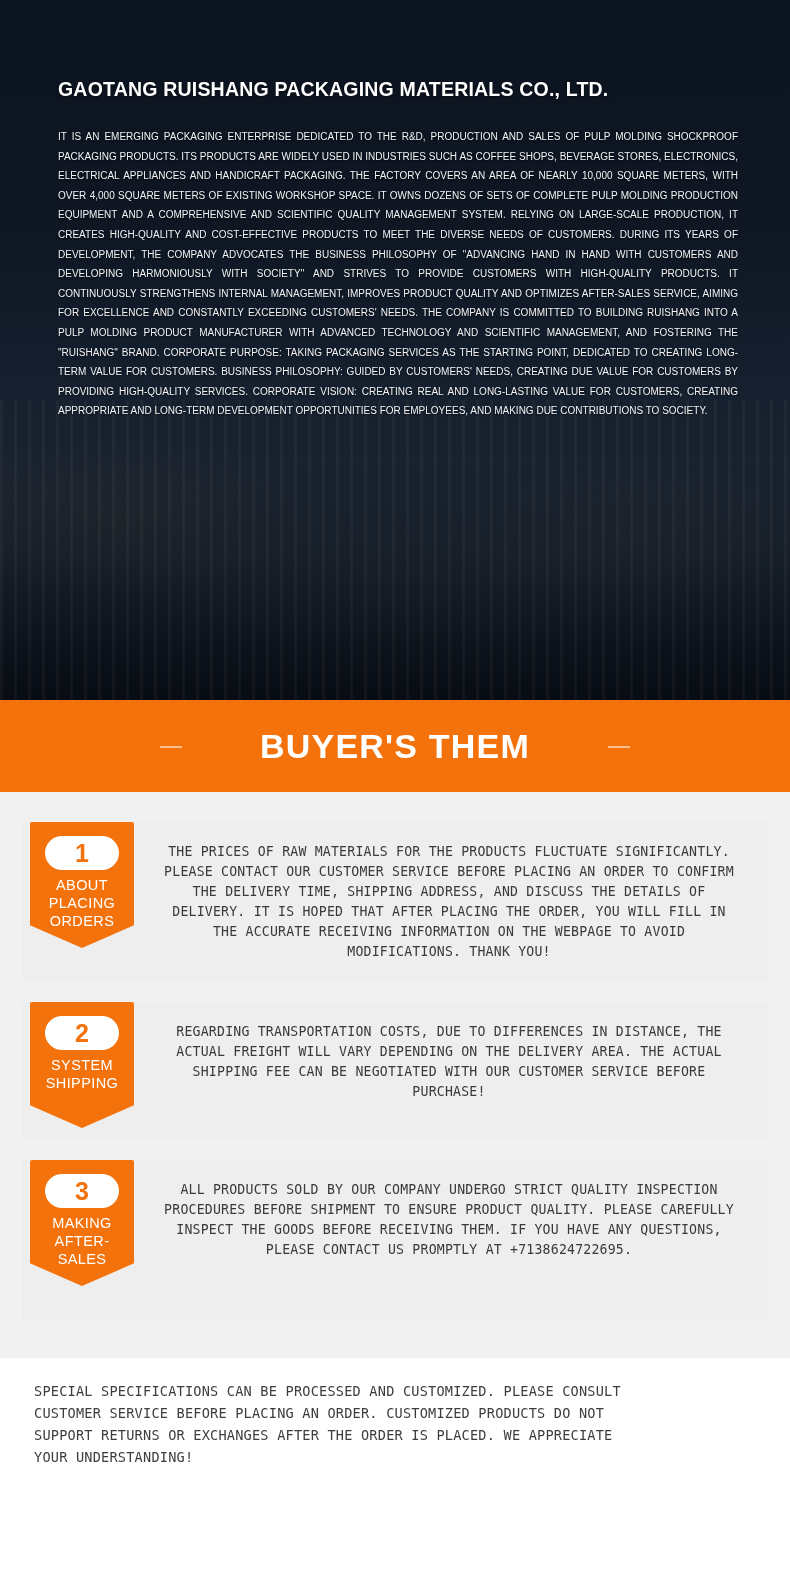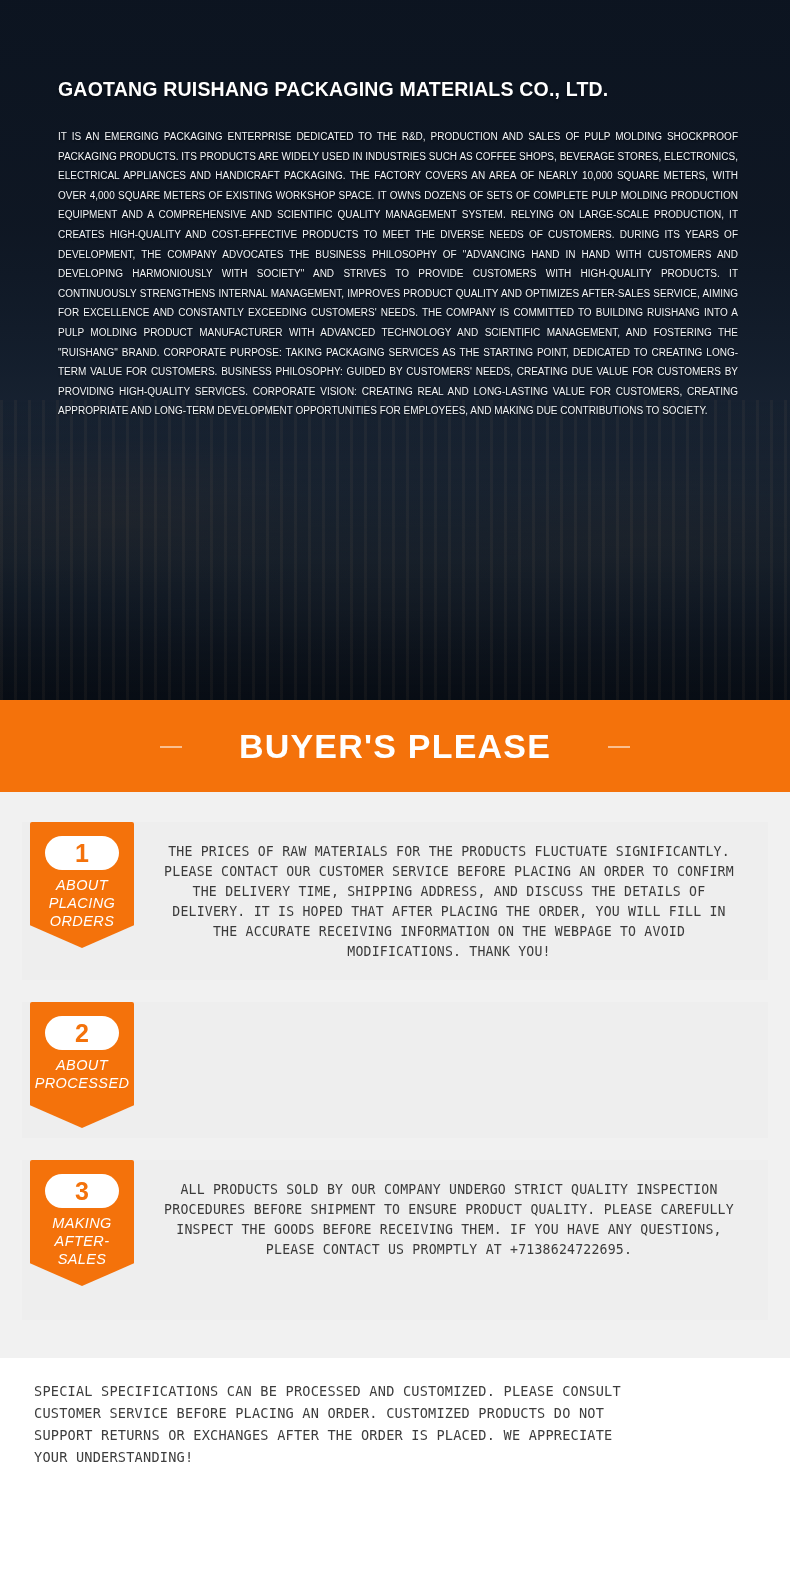--- a/index.html
+++ b/index.html
@@ -136,21 +136,20 @@
     color: #f4720b;
     font-size: 25px;
     font-weight: bold;
     line-height: 1;
   }
   .badge-label {
     font-size: 14.5px;
     line-height: 18px;
     letter-spacing: 0.4px;
     padding: 0 2px;
-    font-style: italic;
   }
 
   .note-text {
     flex: 1 1 auto;
     background: #eeeeee;
     padding: 20px 26px 18px 22px;
     font-family: "DejaVu Sans Mono", monospace;
     font-size: 13.2px;
     line-height: 20px;
     color: #3a3a3a;
@@ -182,21 +181,21 @@
   <div class="hero-content">
     <h1 class="company-title">GAOTANG RUISHANG PACKAGING MATERIALS CO., LTD.</h1>
     <div class="company-body">
       <p>IT IS AN EMERGING PACKAGING ENTERPRISE DEDICATED TO THE R&amp;D, PRODUCTION AND SALES OF PULP MOLDING SHOCKPROOF PACKAGING PRODUCTS. ITS PRODUCTS ARE WIDELY USED IN INDUSTRIES SUCH AS COFFEE SHOPS, BEVERAGE STORES, ELECTRONICS, ELECTRICAL APPLIANCES AND HANDICRAFT PACKAGING. THE FACTORY COVERS AN AREA OF NEARLY 10,000 SQUARE METERS, WITH OVER 4,000 SQUARE METERS OF EXISTING WORKSHOP SPACE. IT OWNS DOZENS OF SETS OF COMPLETE PULP MOLDING PRODUCTION EQUIPMENT AND A COMPREHENSIVE AND SCIENTIFIC QUALITY MANAGEMENT SYSTEM. RELYING ON LARGE-SCALE PRODUCTION, IT CREATES HIGH-QUALITY AND COST-EFFECTIVE PRODUCTS TO MEET THE DIVERSE NEEDS OF CUSTOMERS. DURING ITS YEARS OF DEVELOPMENT, THE COMPANY ADVOCATES THE BUSINESS PHILOSOPHY OF "ADVANCING HAND IN HAND WITH CUSTOMERS AND DEVELOPING HARMONIOUSLY WITH SOCIETY" AND STRIVES TO PROVIDE CUSTOMERS WITH HIGH-QUALITY PRODUCTS. IT CONTINUOUSLY STRENGTHENS INTERNAL MANAGEMENT, IMPROVES PRODUCT QUALITY AND OPTIMIZES AFTER-SALES SERVICE, AIMING FOR EXCELLENCE AND CONSTANTLY EXCEEDING CUSTOMERS' NEEDS. THE COMPANY IS COMMITTED TO BUILDING RUISHANG INTO A PULP MOLDING PRODUCT MANUFACTURER WITH ADVANCED TECHNOLOGY AND SCIENTIFIC MANAGEMENT, AND FOSTERING THE "RUISHANG" BRAND. CORPORATE PURPOSE: TAKING PACKAGING SERVICES AS THE STARTING POINT, DEDICATED TO CREATING LONG-TERM VALUE FOR CUSTOMERS. BUSINESS PHILOSOPHY: GUIDED BY CUSTOMERS' NEEDS, CREATING DUE VALUE FOR CUSTOMERS BY PROVIDING HIGH-QUALITY SERVICES. CORPORATE VISION: CREATING REAL AND LONG-LASTING VALUE FOR CUSTOMERS, CREATING APPROPRIATE AND LONG-TERM DEVELOPMENT OPPORTUNITIES FOR EMPLOYEES, AND MAKING DUE CONTRIBUTIONS TO SOCIETY.</p>
     </div>
   </div>
 </section>
 
 <section class="banner">
   <span class="banner-dash left"></span>
-  <h2 class="banner-title">BUYER'S PLEASE</h2>
+  <h2 class="banner-title">BUYER'S THEM</h2>
   <span class="banner-dash right"></span>
 </section>
 
 <section class="notes">
 
   <div class="note-row">
     <div class="badge">
       <div class="badge-num-wrap">
         <span class="badge-num">1</span>
       </div>
@@ -205,21 +204,24 @@
     <div class="note-text">
       <p>THE PRICES OF RAW MATERIALS FOR THE PRODUCTS FLUCTUATE SIGNIFICANTLY. PLEASE CONTACT OUR CUSTOMER SERVICE BEFORE PLACING AN ORDER TO CONFIRM THE DELIVERY TIME, SHIPPING ADDRESS, AND DISCUSS THE DETAILS OF DELIVERY. IT IS HOPED THAT AFTER PLACING THE ORDER, YOU WILL FILL IN THE ACCURATE RECEIVING INFORMATION ON THE WEBPAGE TO AVOID MODIFICATIONS. THANK YOU!</p>
     </div>
   </div>
 
   <div class="note-row">
     <div class="badge">
       <div class="badge-num-wrap">
         <span class="badge-num">2</span>
       </div>
-      <div class="badge-label">ABOUT PROCESSED</div>
+      <div class="badge-label">SYSTEM SHIPPING</div>
+    </div>
+    <div class="note-text">
+      <p>REGARDING TRANSPORTATION COSTS, DUE TO DIFFERENCES IN DISTANCE, THE ACTUAL FREIGHT WILL VARY DEPENDING ON THE DELIVERY AREA. THE ACTUAL SHIPPING FEE CAN BE NEGOTIATED WITH OUR CUSTOMER SERVICE BEFORE PURCHASE!</p>
     </div>
   </div>
 
   <div class="note-row tall">
     <div class="badge">
       <div class="badge-num-wrap">
         <span class="badge-num">3</span>
       </div>
       <div class="badge-label">MAKING AFTER-SALES</div>
     </div>

